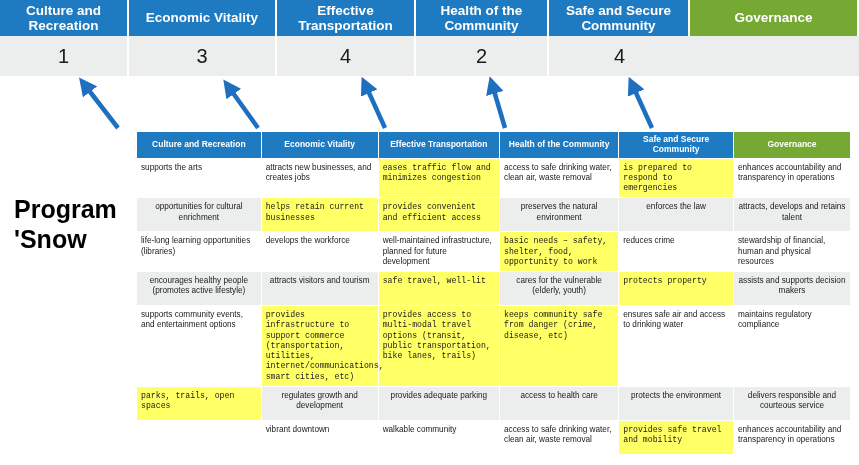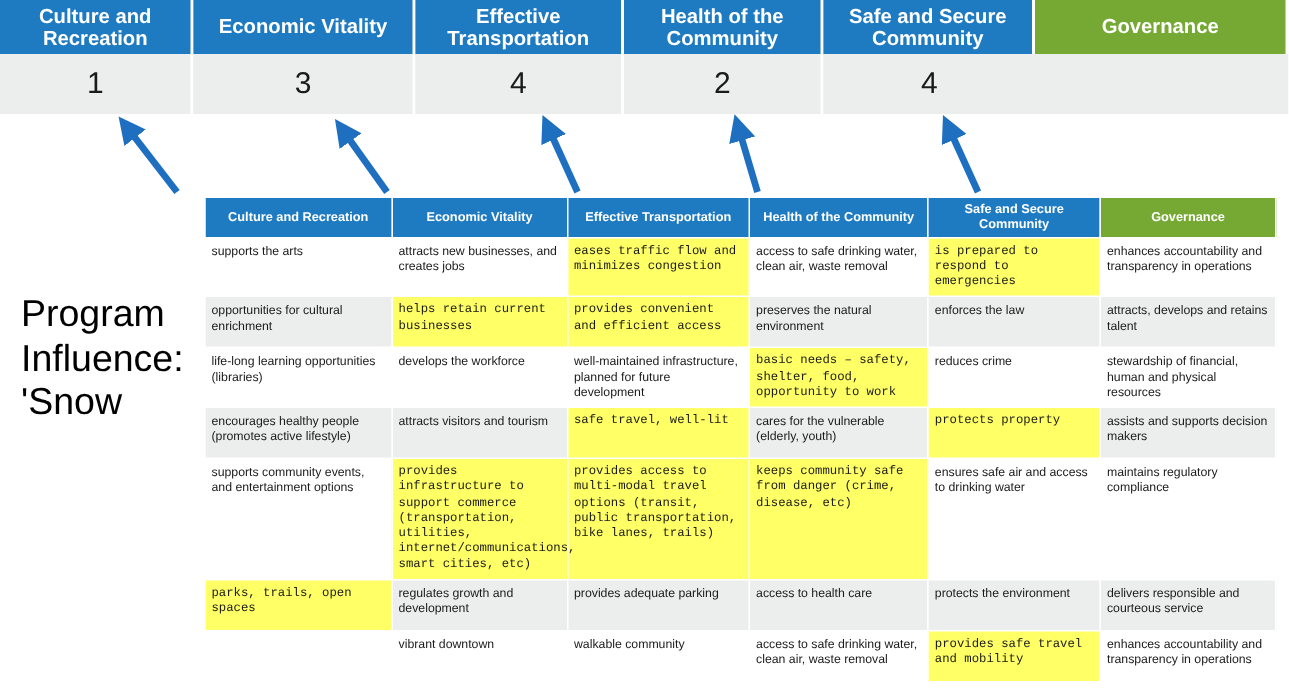--- a/index.html
+++ b/index.html
@@ -89,20 +89,21 @@
   
   #caption {
     position: absolute;
     left: 14px;
     top: 195px;
     width: 120px;
     font-size: 25px;
     color: #000000;
     line-height: 1.18;
     text-align: left;
+    font-weight: bold;
   }
 
   
   #matrix {
     position: absolute;
     left: 136px;
     top: 131px;
     width: 715px;
     border-collapse: collapse;
     table-layout: fixed;
@@ -125,21 +126,21 @@
   }
   #matrix td {
     vertical-align: top;
     padding: 4px 4px 4px 4px;
     border: 1px solid #ffffff;
     line-height: 1.25;
     height: 34px;
     box-sizing: border-box;
   }
   #matrix td.g0 { background: #ffffff; }
-  #matrix td.g1 { background: #eceded; }
+  #matrix td.g1 { background: #eceded; text-align: center; }
   #matrix td.hl { background: #ffff66; font-family: Liberation Mono, monospace; }
   #matrix td.blank { background: #ffffff; }
 
   .colw0 { width: 113px; }
   .colw1 { width: 106px; }
   .colw2 { width: 110px; }
   .colw3 { width: 108px; }
   .colw4 { width: 104px; }
   .colw5 { width: 106px; }
 </style>
@@ -172,21 +173,20 @@
     </defs>
     <line x1="118" y1="52" x2="84" y2="8" stroke="#1f6fc0" stroke-width="4.5" marker-end="url(#ah)"></line>
     <line x1="258" y1="52" x2="228" y2="10" stroke="#1f6fc0" stroke-width="4.5" marker-end="url(#ah)"></line>
     <line x1="385" y1="52" x2="365" y2="8" stroke="#1f6fc0" stroke-width="4.5" marker-end="url(#ah)"></line>
     <line x1="505" y1="52" x2="492" y2="8" stroke="#1f6fc0" stroke-width="4.5" marker-end="url(#ah)"></line>
     <line x1="652" y1="52" x2="632" y2="8" stroke="#1f6fc0" stroke-width="4.5" marker-end="url(#ah)"></line>
   </svg>
 
 <div id="caption">
   <div>Program</div>
-  <div>Influence:</div>
   <div>'Snow</div>
 </div>
 
 <table id="matrix">
   <colgroup>
     <col class="colw0">
       <col class="colw1">
       <col class="colw2">
       <col class="colw3">
       <col class="colw4">

